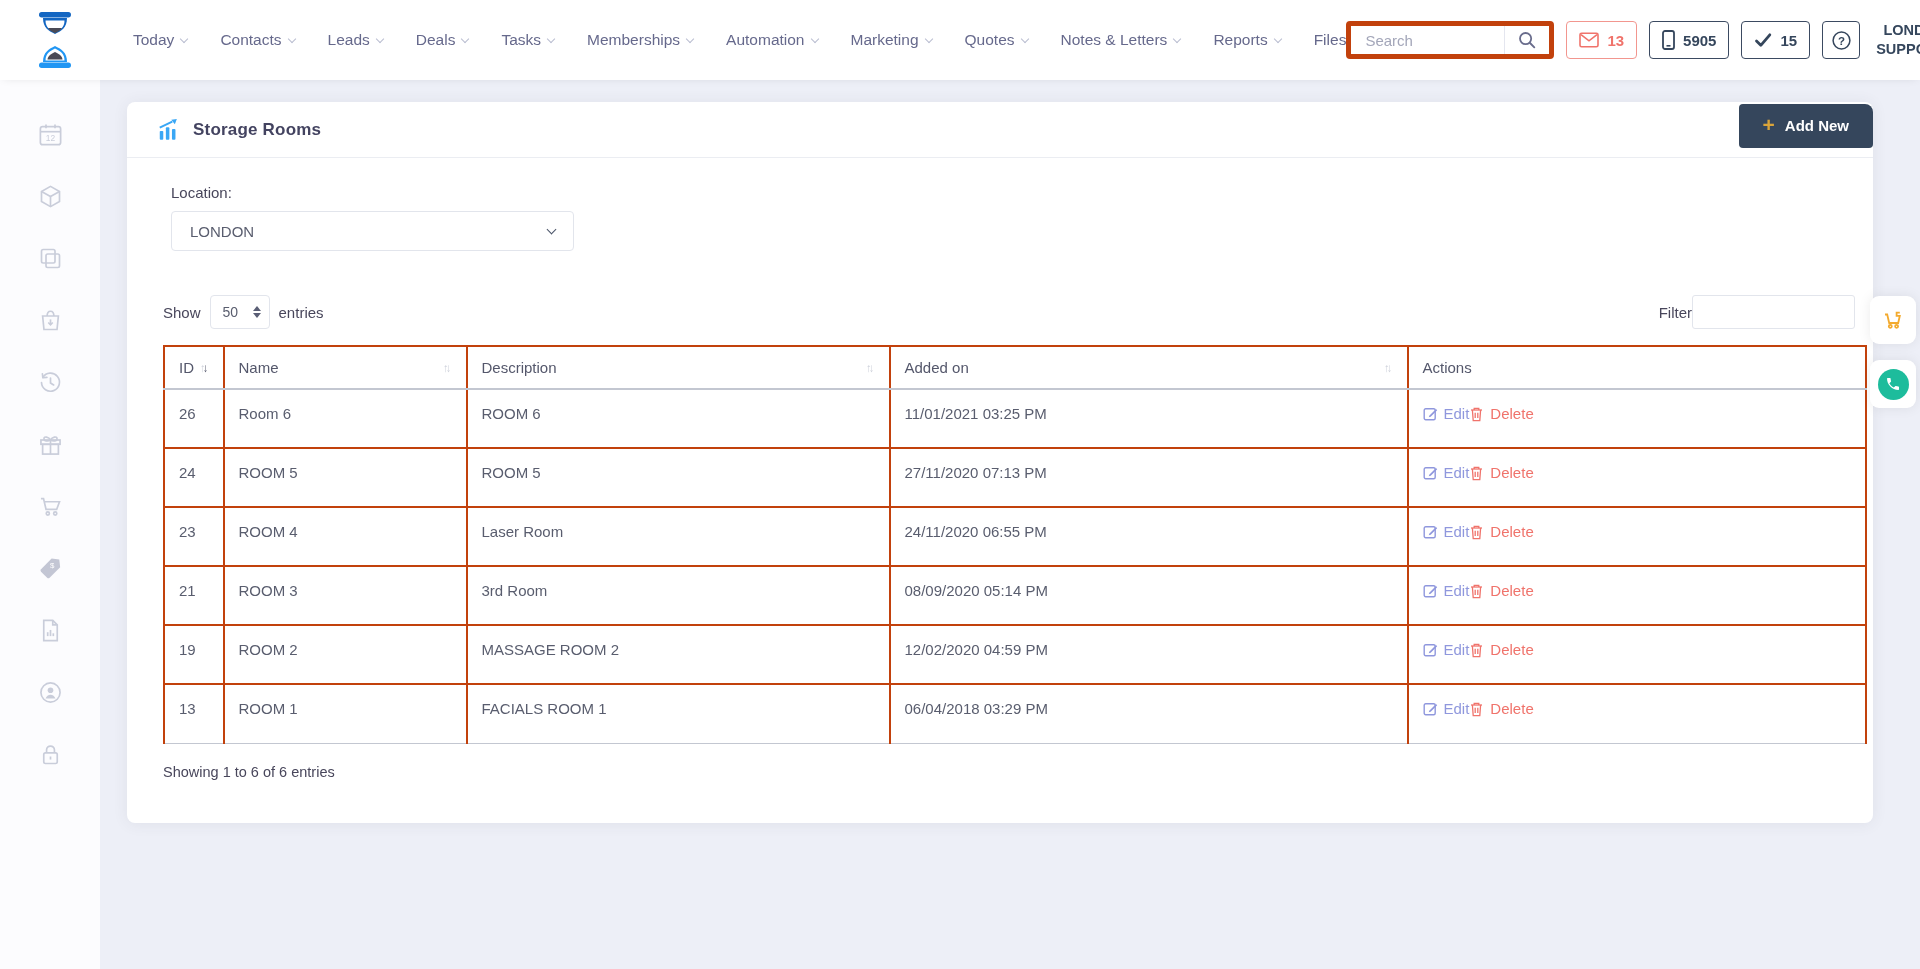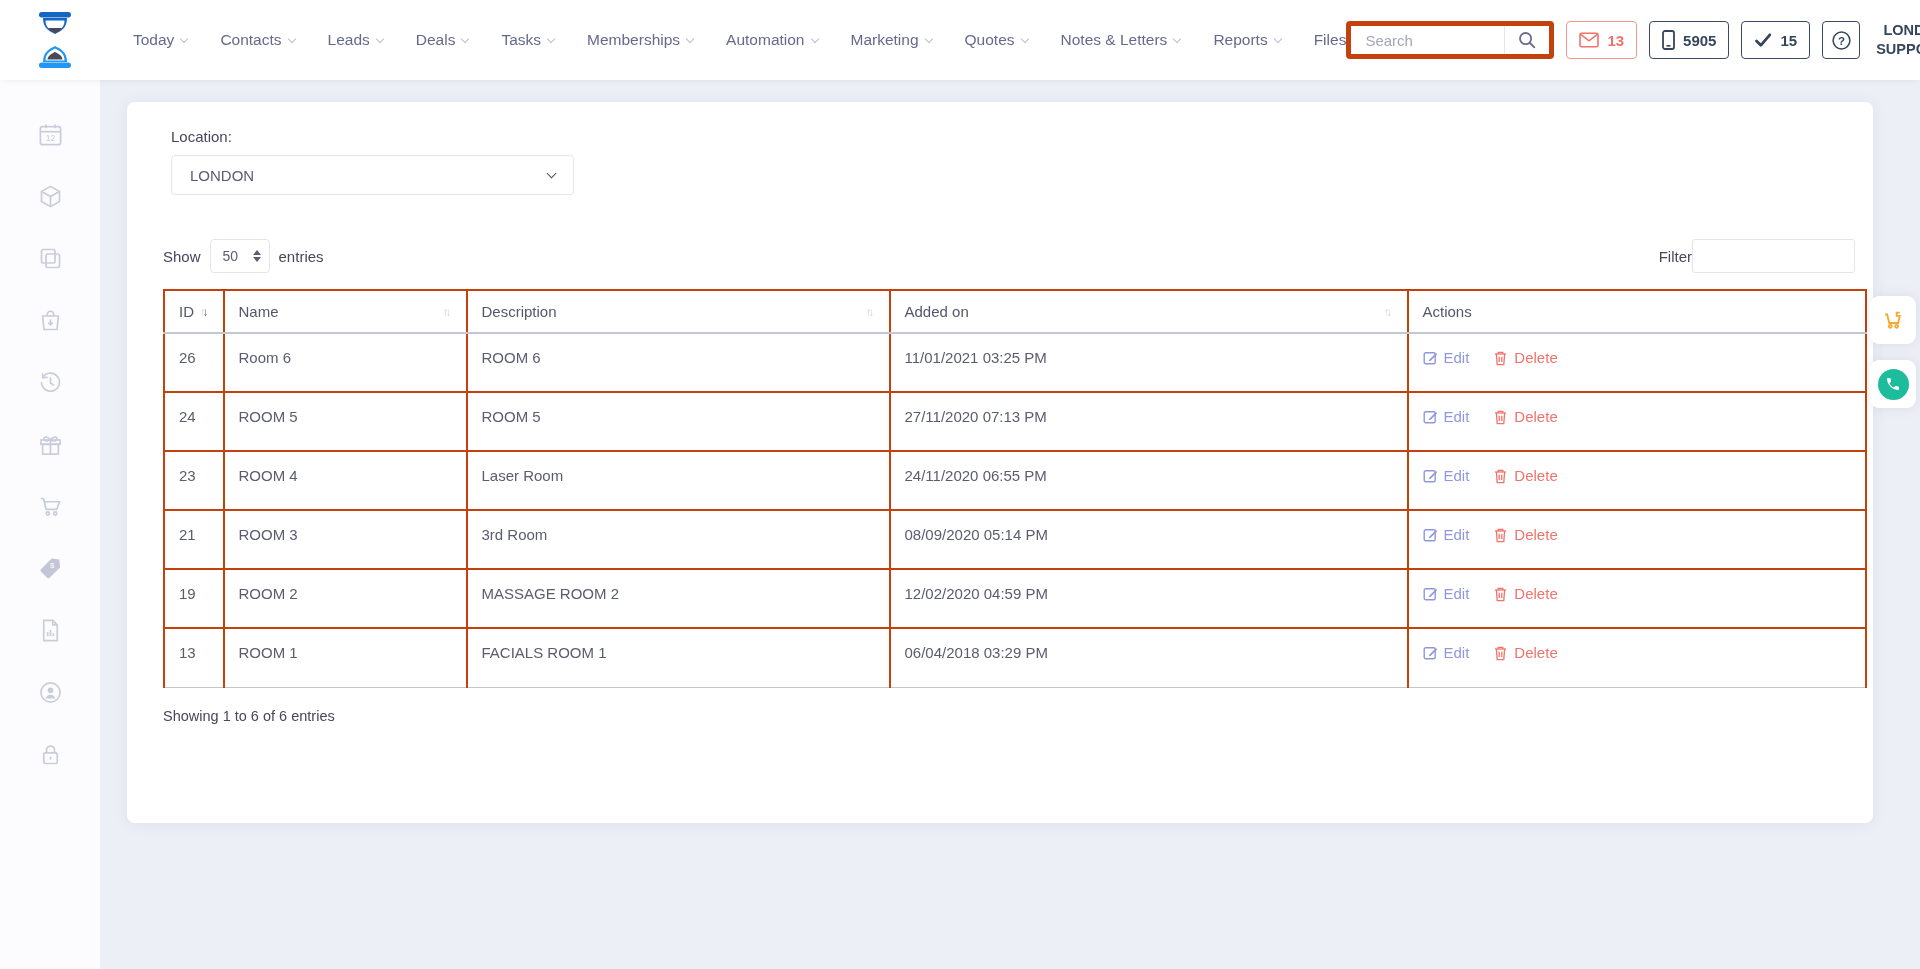--- a/index.html
+++ b/index.html
@@ -66,21 +66,21 @@
   
   table { width:100%; border-collapse:collapse; font-size:15px; color:#595d6e; }
   th, td { border:2px solid #c2410c; text-align:left; font-weight:400; }
   th { padding:12px 14px; border-bottom:2px solid #c3c7d1; color:#54576b; }
   td { height:59px; padding:0 14px 10px; vertical-align:middle; }
   tbody tr:last-child td { border-bottom:1px solid #c3c7d1; }
   .th-inner { display:flex; align-items:center; justify-content:space-between; gap:6px; }
   .sort { font-size:11.5px; letter-spacing:-3px; color:#cdd0da; white-space:nowrap; padding-right:3px; }
   .sort i { font-style:normal; }
   .sorted-desc .sort .sd { color:#54576b; }
-  .actions { display:flex; align-items:center; gap:24px; }
+  .actions { display:flex; align-items:center; }
   .action-link { display:flex; align-items:center; gap:6px; font-size:15px; text-decoration:none; cursor:pointer; }
   .action-link.edit { color:#8f97dd; }
   .action-link.delete { color:#f0736b; }
   
   .table-footer { display:flex; align-items:center; justify-content:space-between; margin-top:20px; padding-right:24px; }
   .summary { font-size:14.5px; color:#48465b; }
   .pagination { display:flex; gap:6px; }
   .page-btn { min-width:33px; height:31px; padding:0 12px; border:none; border-radius:3px; background:#f4f4f8; color:#989cab; font-size:14px; cursor:pointer; font-family:inherit; }
   .page-btn.muted { color:#b7bac6; }
   .page-btn.active { background:#36b2ea; color:#fff; font-weight:700; padding:0; }
@@ -287,20 +287,36 @@
     <svg width="27" height="27" viewBox="0 0 24 24" fill="none" stroke="#c9cdda" stroke-width="1.5">
         <rect x="6" y="10.5" width="12" height="9.5" rx="1.5"></rect>
         <path d="M8.5 10.5V8a3.5 3.5 0 0 1 7 0v2.5"></path>
         <line x1="12" y1="13.8" x2="12" y2="16.5"></line>
       </svg>
   </button>
 </aside>
 
 <main class="content">
   <section class="card">
+    <div class="card-header">
+      <div class="card-title">
+        <svg width="24" height="24" viewBox="0 0 26 26">
+            <rect x="3" y="14" width="3.8" height="9.5" rx="1" fill="#3aa7f5"></rect>
+            <rect x="9.6" y="10" width="3.8" height="13.5" rx="1" fill="#3aa7f5"></rect>
+            <rect x="16.2" y="12" width="3.8" height="11.5" rx="1" fill="#3aa7f5"></rect>
+            <path d="M3 10.5L16.5 4" stroke="#3aa7f5" stroke-width="2.2" fill="none"></path>
+            <path d="M15.5 2l6-.8-2.2 5.6z" fill="#3aa7f5"></path>
+          </svg>
+        <h1>Storage Rooms</h1>
+      </div>
+      <button class="add-new">
+        <span class="plus">+</span>
+        <span>Add New</span>
+      </button>
+    </div>
 
     <div class="card-body">
       <div class="form-group">
         <label class="form-label">Location:</label>
         <div class="select location-select">
           <span>LONDON</span>
           <i class="chev dark"></i>
         </div>
       </div>
 

